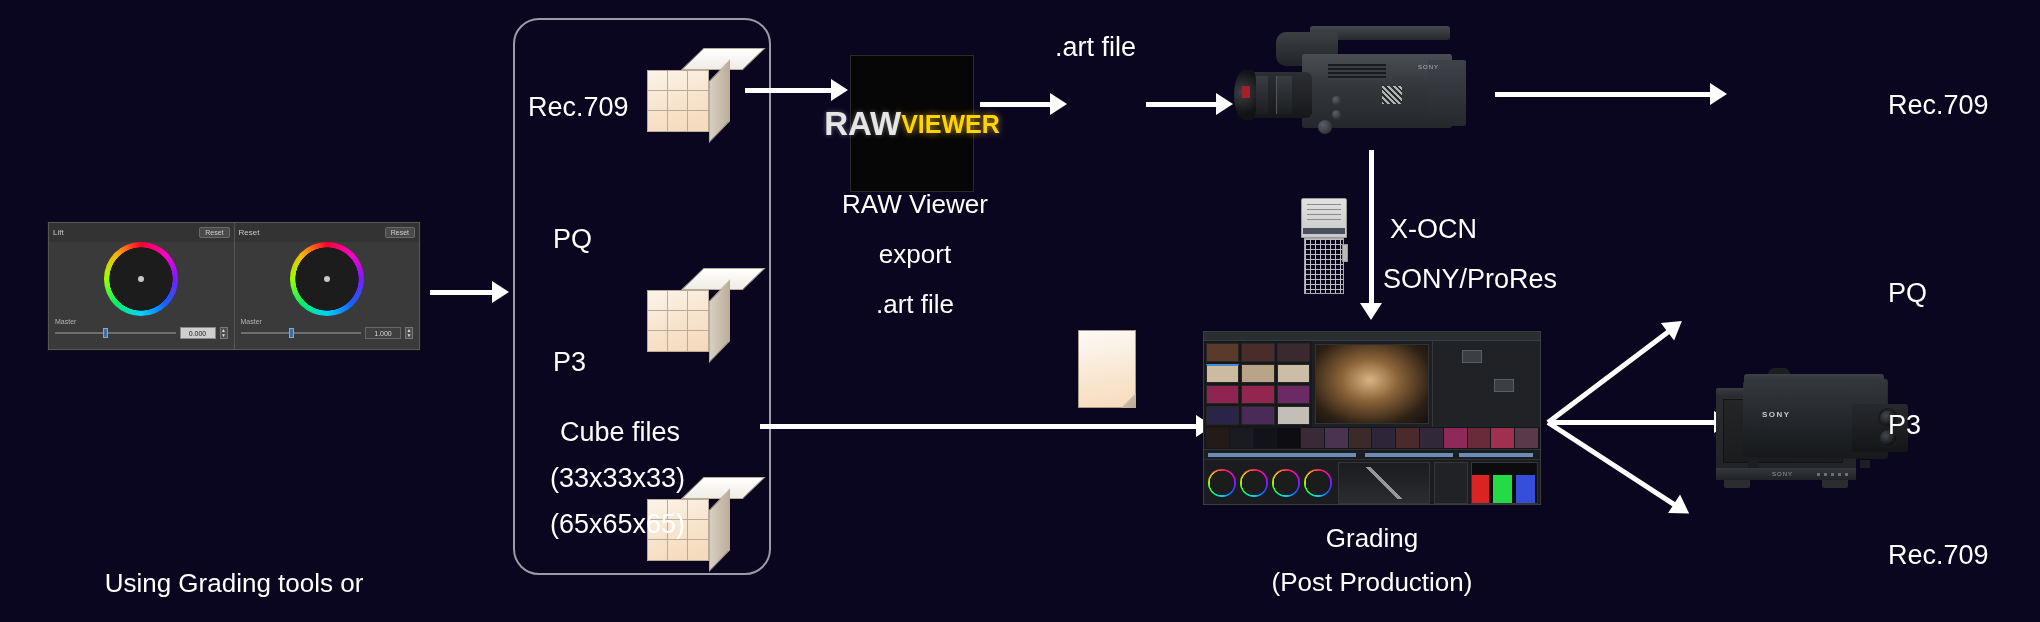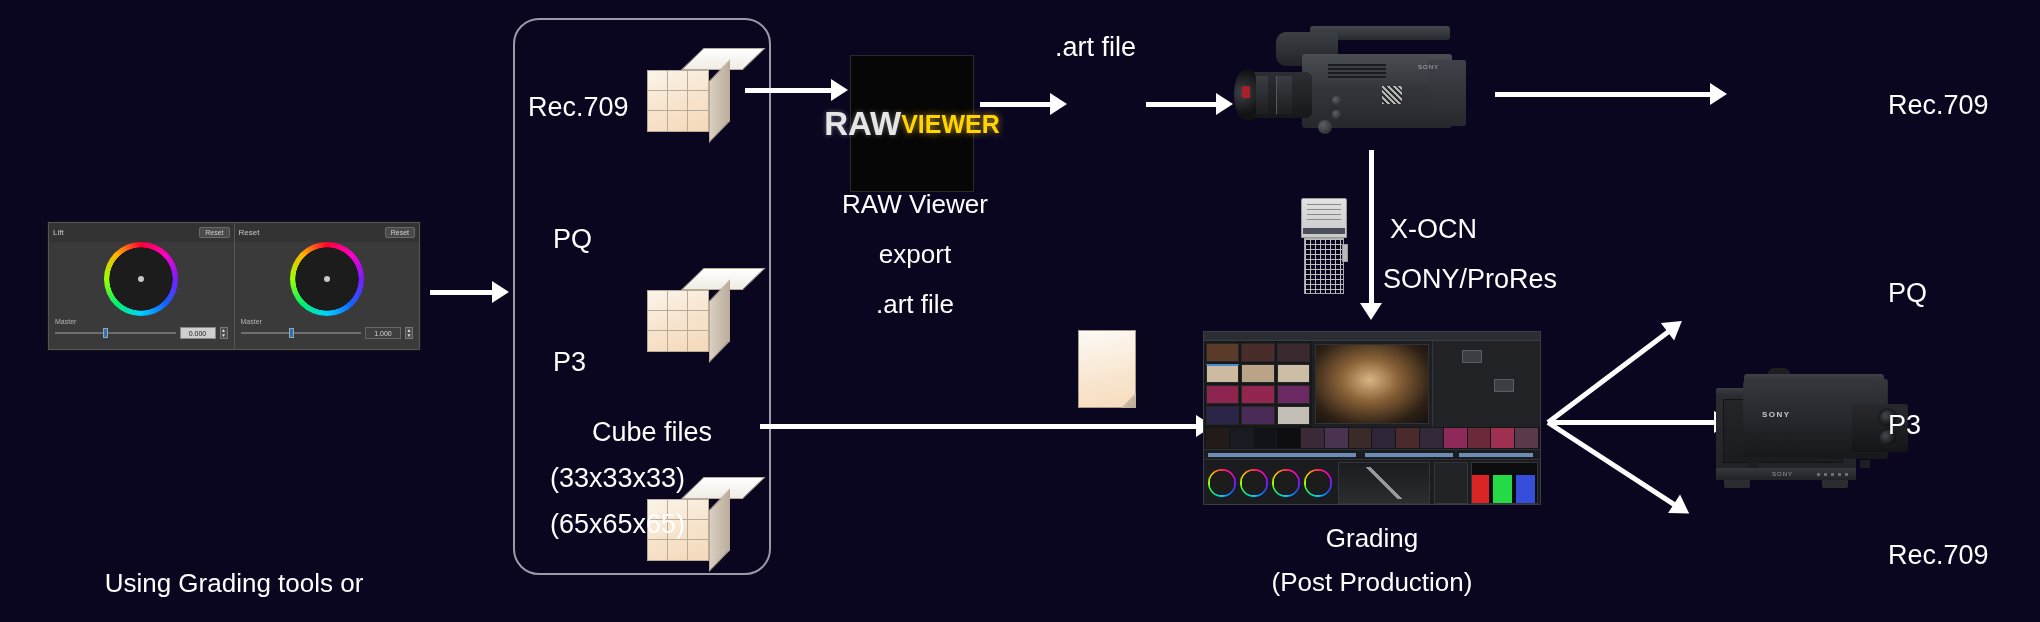--- a/index.html
+++ b/index.html
@@ -561,21 +561,21 @@
         <i></i>
         <i></i>
         <i></i>
         <i></i>
         <i></i>
         <i></i>
         <i></i>
     </div>
   </div>
 
-  <div class="abs txt t-label" style="left:560px; top:415px;margin-left:32px;">Cube files</div>
+  <div class="abs txt t-label" style="left:560px; top:415px;">Cube files</div>
   <div class="abs txt t-label" style="left:550px; top:461px;">(33x33x33)</div>
   <div class="abs txt t-label" style="left:550px; top:507px;">(65x65x65)</div>
 
   <div class="arrow-line abs" style="left:745px; top:88px; width:86px;"></div>
   <div class="arrow-head abs" style="left:831px; top:79px;"></div>
 
   <div id="rawviewer-logo" class="abs">
     <div class="raw">RAW</div>
     <div class="viewer">VIEWER</div>
   </div>

